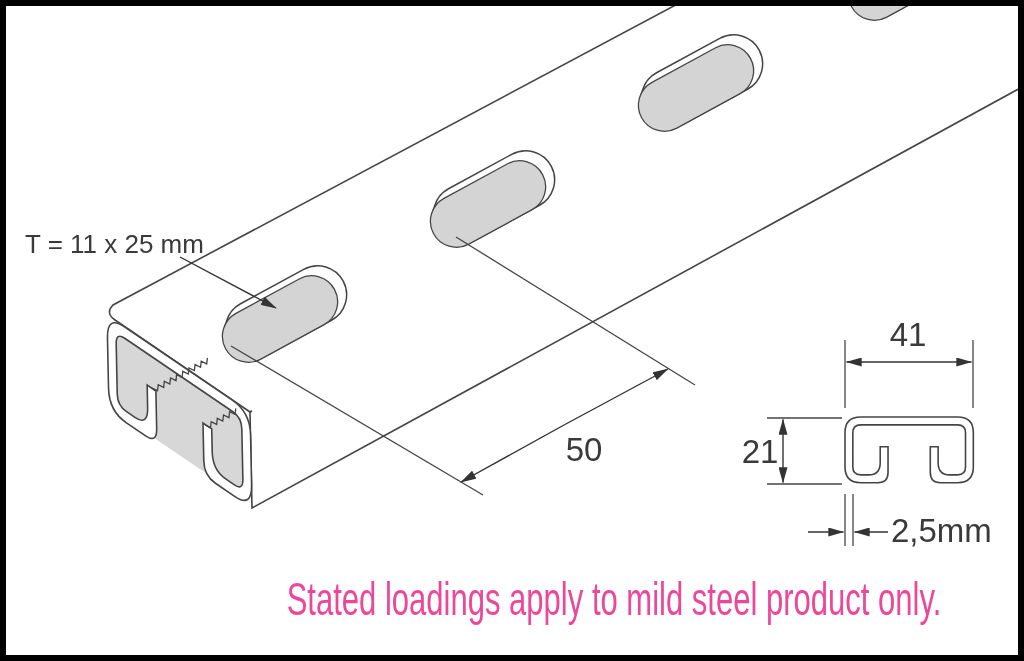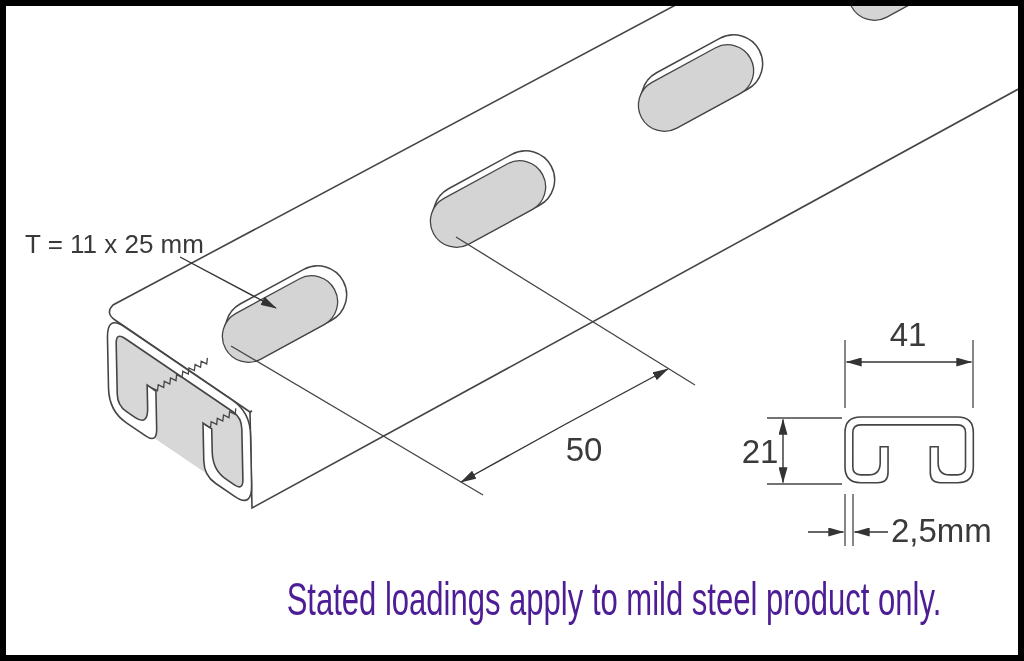--- a/index.html
+++ b/index.html
@@ -23,21 +23,21 @@
   }
   .thin{stroke:#454545;stroke-width:1.3;fill:none;}
   .edge{stroke:#454545;stroke-width:1.6;fill:none;}
   .arrline{stroke:#333333;stroke-width:1.4;fill:none;}
   .caption{
     position:absolute;
     left:118px;top:574px;width:752px;
     text-align:right;
     font-size:47px;
     line-height:1.05;
-    color:#4c1d95;
+    color:#ec4899;
     white-space:nowrap;
   }
   .caption .squeeze{
     display:inline-block;
     transform:scaleX(0.66);
     transform-origin:50% 50%;
   }
 </style>
 </head>
 <body>

